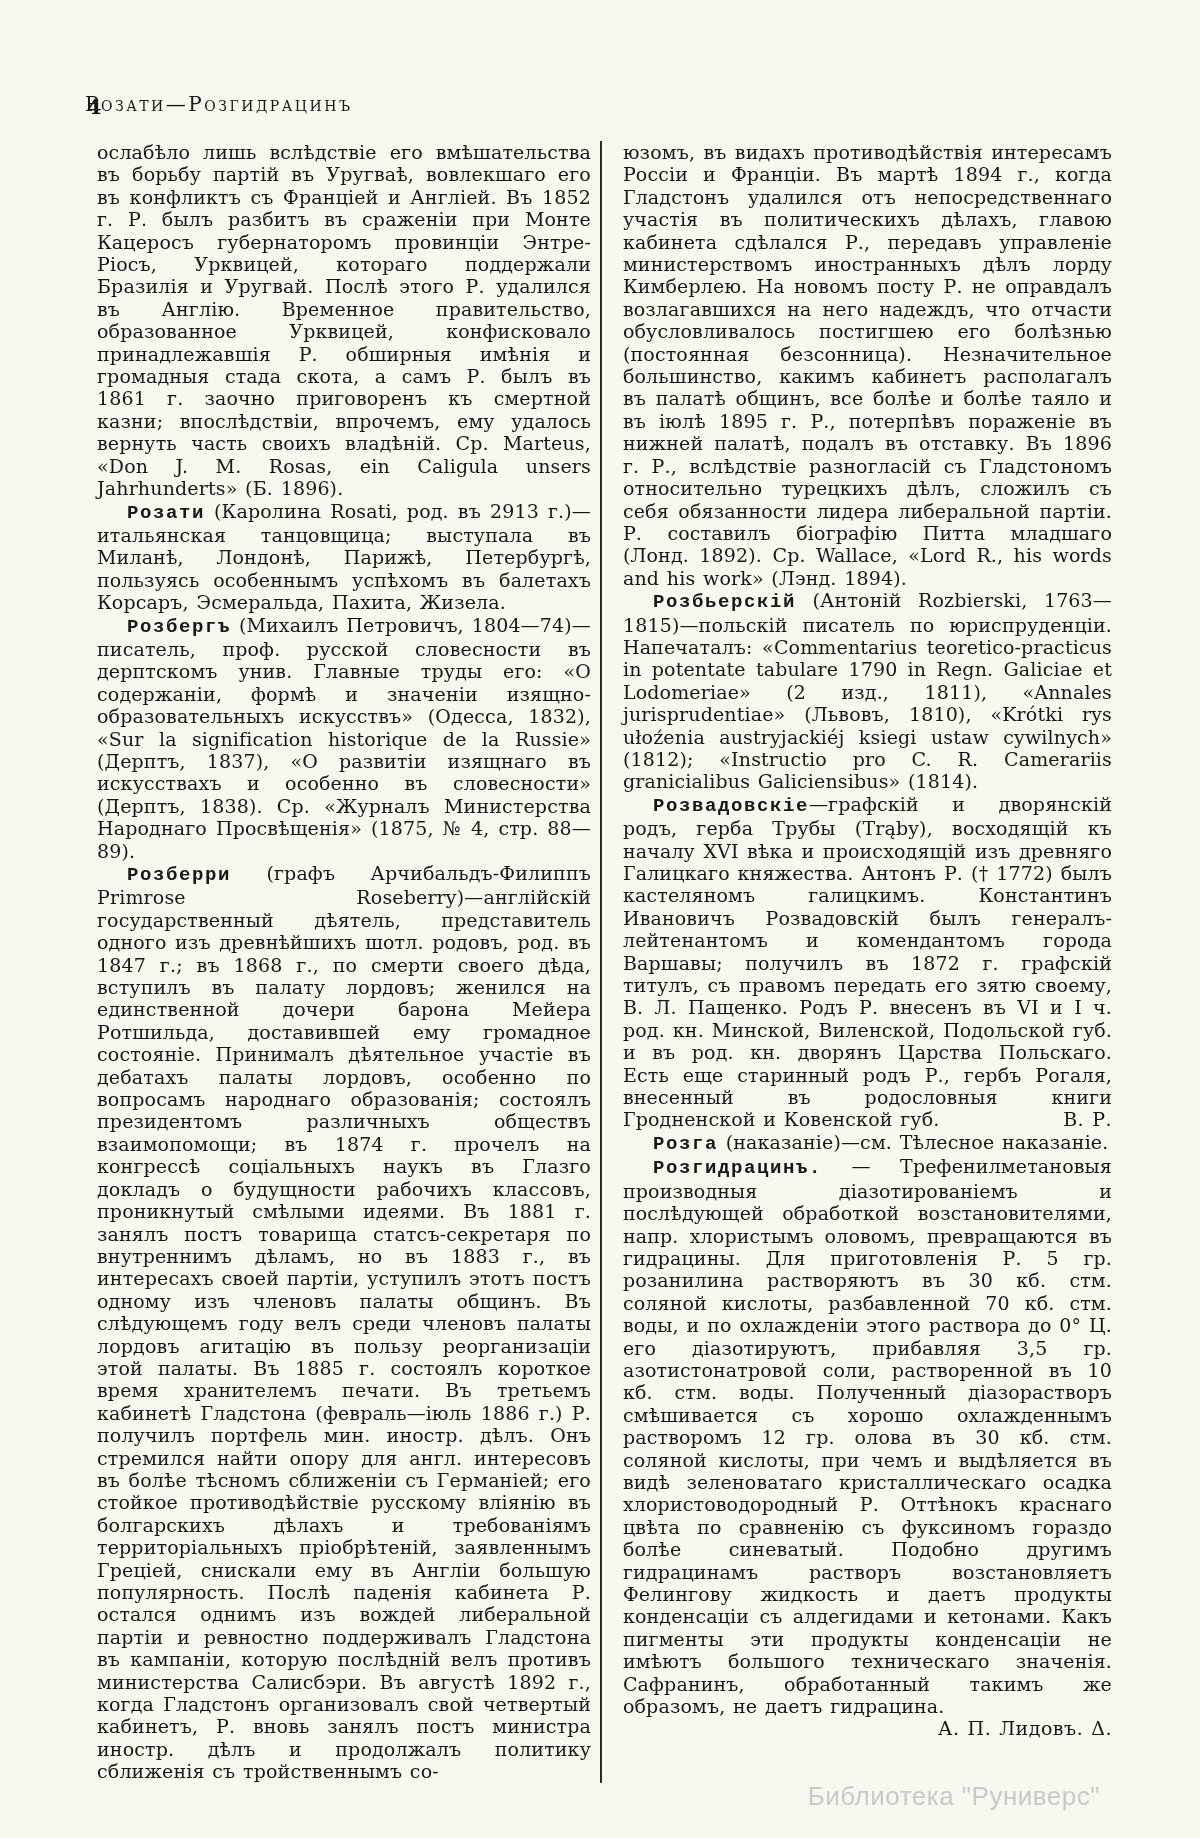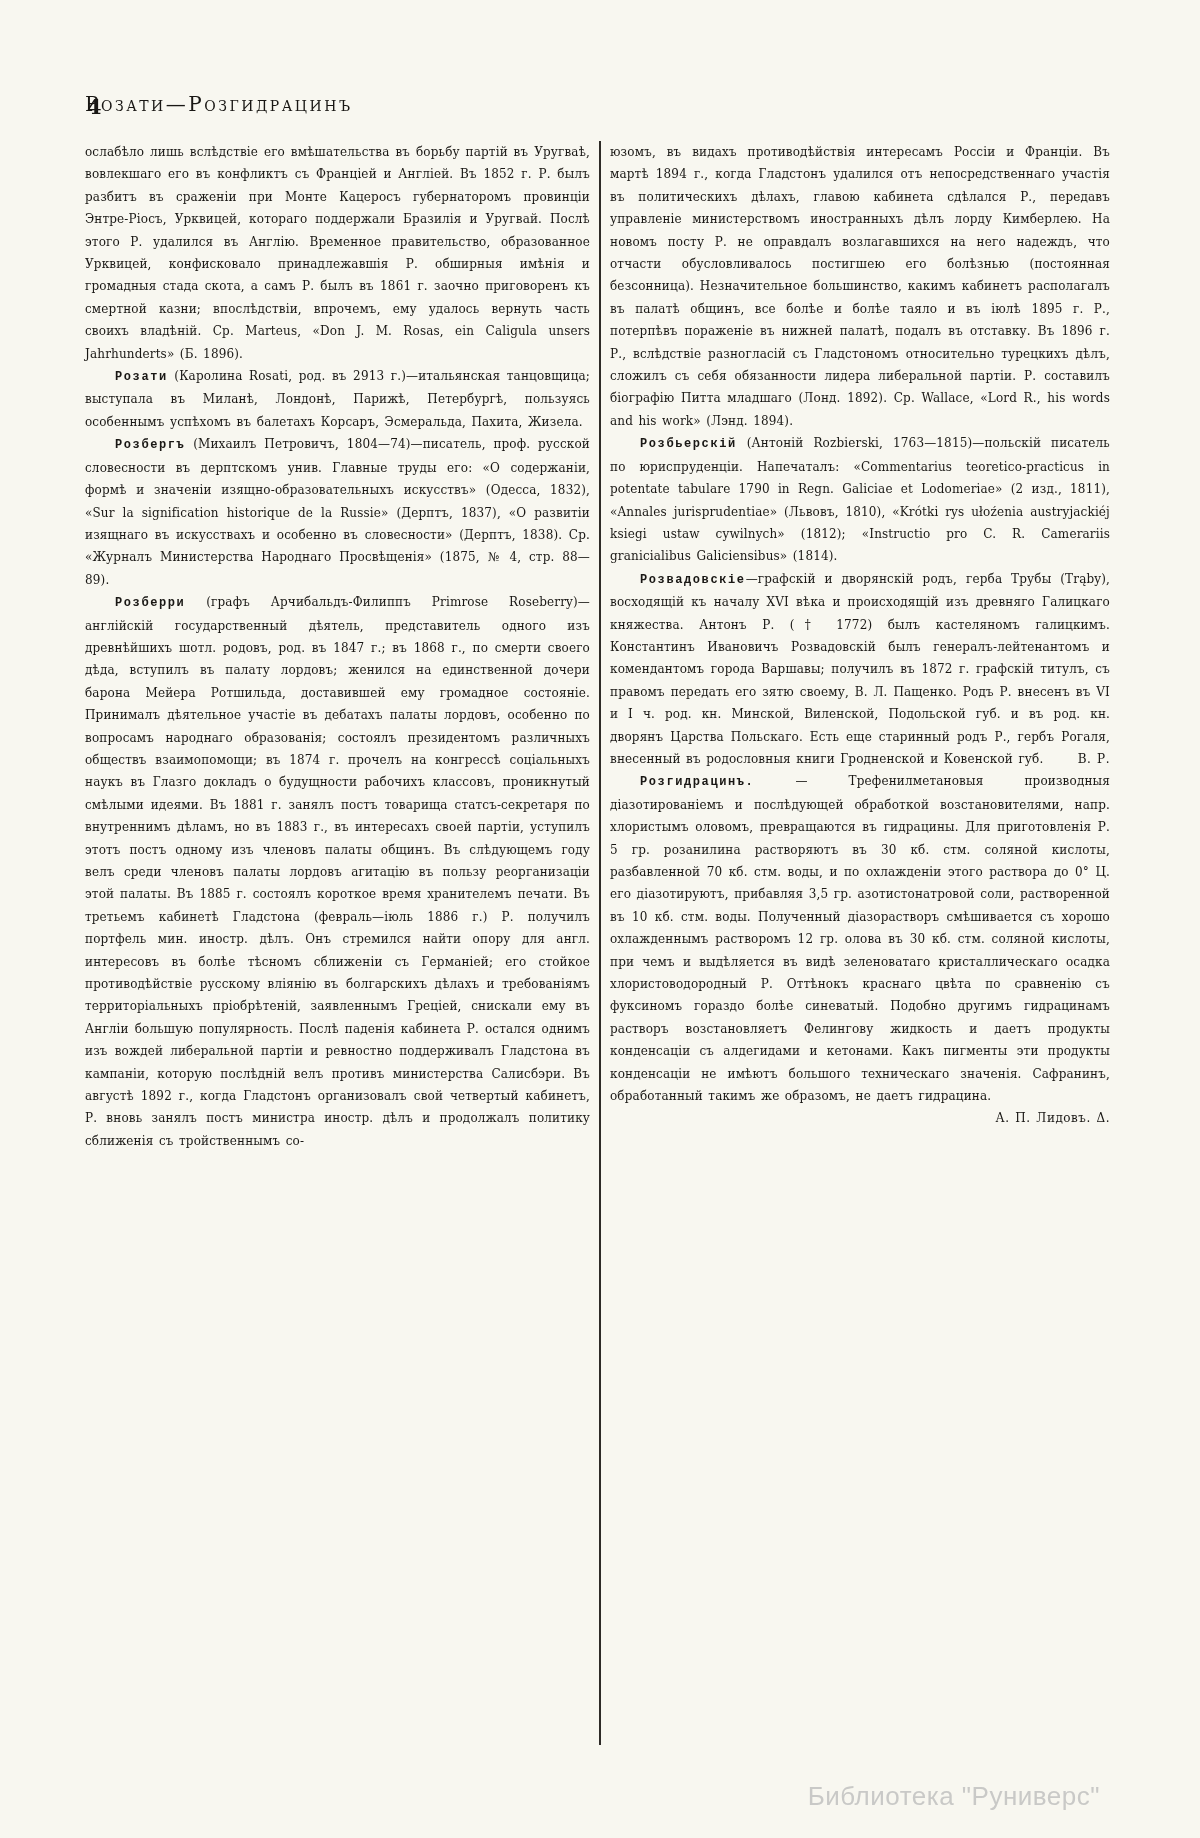--- a/index.html
+++ b/index.html
@@ -24,25 +24,26 @@
     font-variant:small-caps;
     letter-spacing:2.5px;
   }
   .columns{
     position:absolute;top:141px;left:85px;width:1027px;
     display:flex;
     align-items:stretch;
     min-height:1604px;
   }
   .col{
-    font-size:12px;
+    font-size:19px;
     line-height:22.4px;
     text-align:justify;
     letter-spacing:0.15px;
     word-spacing:1.5px;
+    margin-left:12px;
   }
   .col.left{width:505px;}
   .col.right{width:500px;}
   .divider{
     width:2px;background:#2e2b27;
     margin-left:9px;margin-right:9px;
   }
   .col p{margin:0;text-indent:30px;}
   .col p.cont{text-indent:0;}
   .head{
@@ -81,20 +82,21 @@
       <p><span class="head">Розбергъ</span><span> (Михаилъ Петровичъ, 1804—74)—писатель, проф. русской словесности въ дерптскомъ унив. Главные труды его: «О содержаніи, формѣ и значеніи изящно-образовательныхъ искусствъ» (Одесса, 1832), «Sur la signification historique de la Russie» (Дерптъ, 1837), «О развитіи изящнаго въ искусствахъ и особенно въ словесности» (Дерптъ, 1838). Ср. «Журналъ Министерства Народнаго Просвѣщенія» (1875, № 4, стр. 88—89).</span></p>
       <p><span class="head">Розберри</span><span> (графъ Арчибальдъ-Филиппъ Primrose Roseberry)—англійскій государственный дѣятель, представитель одного изъ древнѣйшихъ шотл. родовъ, род. въ 1847 г.; въ 1868 г., по смерти своего дѣда, вступилъ въ палату лордовъ; женился на единственной дочери барона Мейера Ротшильда, доставившей ему громадное состояніе. Принималъ дѣятельное участіе въ дебатахъ палаты лордовъ, особенно по вопросамъ народнаго образованія; состоялъ президентомъ различныхъ обществъ взаимопомощи; въ 1874 г. прочелъ на конгрессѣ соціальныхъ наукъ въ Глазго докладъ о будущности рабочихъ классовъ, проникнутый смѣлыми идеями. Въ 1881 г. занялъ постъ товарища статсъ-секретаря по внутреннимъ дѣламъ, но въ 1883 г., въ интересахъ своей партіи, уступилъ этотъ постъ одному изъ членовъ палаты общинъ. Въ слѣдующемъ году велъ среди членовъ палаты лордовъ агитацію въ пользу реорганизаціи этой палаты. Въ 1885 г. состоялъ короткое время хранителемъ печати. Въ третьемъ кабинетѣ Гладстона (февраль—іюль 1886 г.) Р. получилъ портфель мин. иностр. дѣлъ. Онъ стремился найти опору для англ. интересовъ въ болѣе тѣсномъ сближеніи съ Германіей; его стойкое противодѣйствіе русскому вліянію въ болгарскихъ дѣлахъ и требованіямъ территоріальныхъ пріобрѣтеній, заявленнымъ Греціей, снискали ему въ Англіи большую популярность. Послѣ паденія кабинета Р. остался однимъ изъ вождей либеральной партіи и ревностно поддерживалъ Гладстона въ кампаніи, которую послѣдній велъ противъ министерства Салисбэри. Въ августѣ 1892 г., когда Гладстонъ организовалъ свой четвертый кабинетъ, Р. вновь занялъ постъ министра иностр. дѣлъ и продолжалъ политику сближенія съ тройственнымъ со-</span></p>
     </div>
 
     <div class="divider"></div>
 
     <div class="col right">
       <p class="cont"><span>юзомъ, въ видахъ противодѣйствія интересамъ Россіи и Франціи. Въ мартѣ 1894 г., когда Гладстонъ удалился отъ непосредственнаго участія въ политическихъ дѣлахъ, главою кабинета сдѣлался Р., передавъ управленіе министерствомъ иностранныхъ дѣлъ лорду Кимберлею. На новомъ посту Р. не оправдалъ возлагавшихся на него надеждъ, что отчасти обусловливалось постигшею его болѣзнью (постоянная безсонница). Незначительное большинство, какимъ кабинетъ располагалъ въ палатѣ общинъ, все болѣе и болѣе таяло и въ іюлѣ 1895 г. Р., потерпѣвъ пораженіе въ нижней палатѣ, подалъ въ отставку. Въ 1896 г. Р., вслѣдствіе разногласій съ Гладстономъ относительно турецкихъ дѣлъ, сложилъ съ себя обязанности лидера либеральной партіи. Р. составилъ біографію Питта младшаго (Лонд. 1892). Ср. Wallace, «Lord R., his words and his work» (Лэнд. 1894).</span></p>
       <p><span class="head">Розбьерскій</span><span> (Антоній Rozbierski, 1763—1815)—польскій писатель по юриспруденціи. Напечаталъ: «Commentarius teoretico-practicus in potentate tabulare 1790 in Regn. Galiciae et Lodomeriae» (2 изд., 1811), «Annales jurisprudentiae» (Львовъ, 1810), «Krótki rys ułoźenia austryjackiéj ksiegi ustaw cywilnych» (1812); «Instructio pro C. R. Camerariis granicialibus Galiciensibus» (1814).</span></p>
       <p><span class="head">Розвадовскіе</span><span>—графскій и дворянскій родъ, герба Трубы (Trąby), восходящій къ началу XVI вѣка и происходящій изъ древняго Галицкаго княжества. Антонъ Р. († 1772) былъ кастеляномъ галицкимъ. Константинъ Ивановичъ Розвадовскій былъ генералъ-лейтенантомъ и комендантомъ города Варшавы; получилъ въ 1872 г. графскій титулъ, съ правомъ передать его зятю своему, В. Л. Пащенко. Родъ Р. внесенъ въ VI и I ч. род. кн. Минской, Виленской, Подольской губ. и въ род. кн. дворянъ Царства Польскаго. Есть еще старинный родъ Р., гербъ Рогаля, внесенный въ родословныя книги Гродненской и Ковенской губ.</span><span class="sig">В. Р.</span></p>
+      <p><span class="head">Розга</span><span> (наказаніе)—см. Тѣлесное наказаніе.</span></p>
       <p><span class="head">Розгидрацинъ.</span><span> — Трефенилметановыя производныя діазотированіемъ и послѣдующей обработкой возстановителями, напр. хлористымъ оловомъ, превращаются въ гидрацины. Для приготовленія Р. 5 гр. розанилина растворяютъ въ 30 кб. стм. соляной кислоты, разбавленной 70 кб. стм. воды, и по охлажденіи этого раствора до 0° Ц. его діазотируютъ, прибавляя 3,5 гр. азотистонатровой соли, растворенной въ 10 кб. стм. воды. Полученный діазорастворъ смѣшивается съ хорошо охлажденнымъ растворомъ 12 гр. олова въ 30 кб. стм. соляной кислоты, при чемъ и выдѣляется въ видѣ зеленоватаго кристаллическаго осадка хлористоводородный Р. Оттѣнокъ краснаго цвѣта по сравненію съ фуксиномъ гораздо болѣе синеватый. Подобно другимъ гидрацинамъ растворъ возстановляетъ Фелингову жидкость и даетъ продукты конденсаціи съ алдегидами и кетонами. Какъ пигменты эти продукты конденсаціи не имѣютъ большого техническаго значенія. Сафранинъ, обработанный такимъ же образомъ, не даетъ гидрацина.</span><span class="sig">А. П. Лидовъ. Δ.</span></p>
     </div>
 
   </div>
 
   <div class="watermark">Библиотека "Руниверс"</div>
 
 </div>
 
 </body></html>

